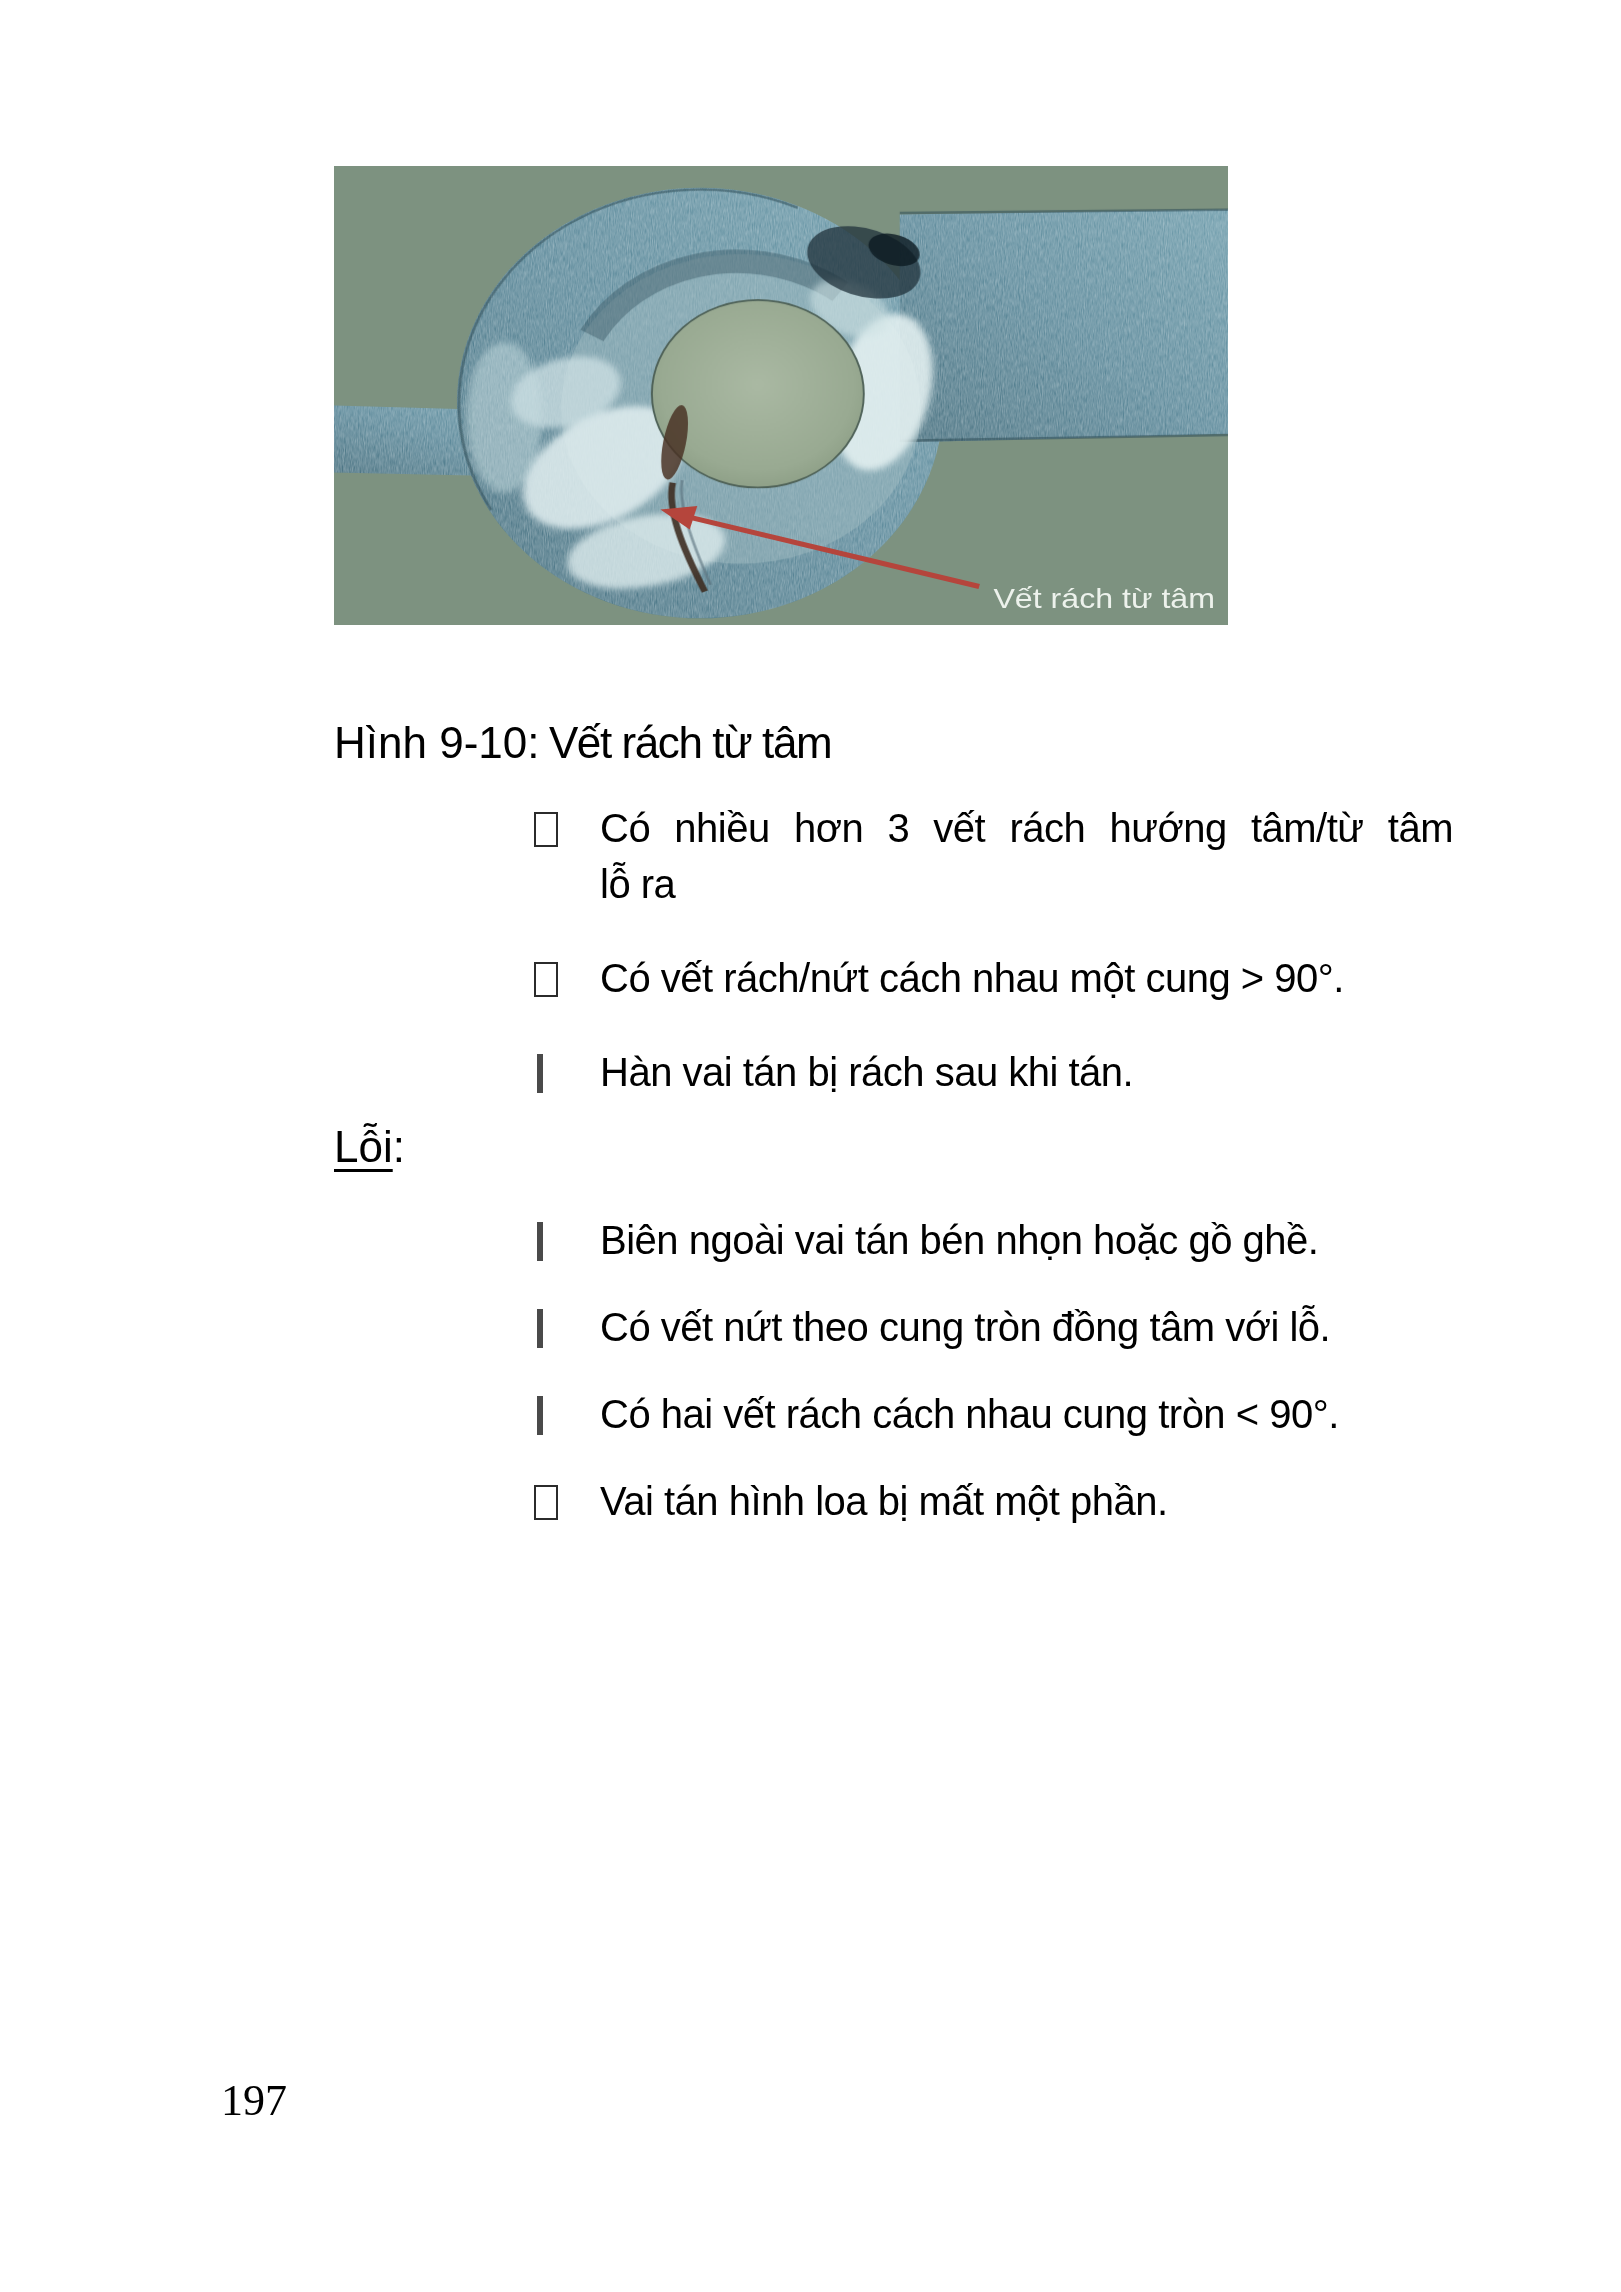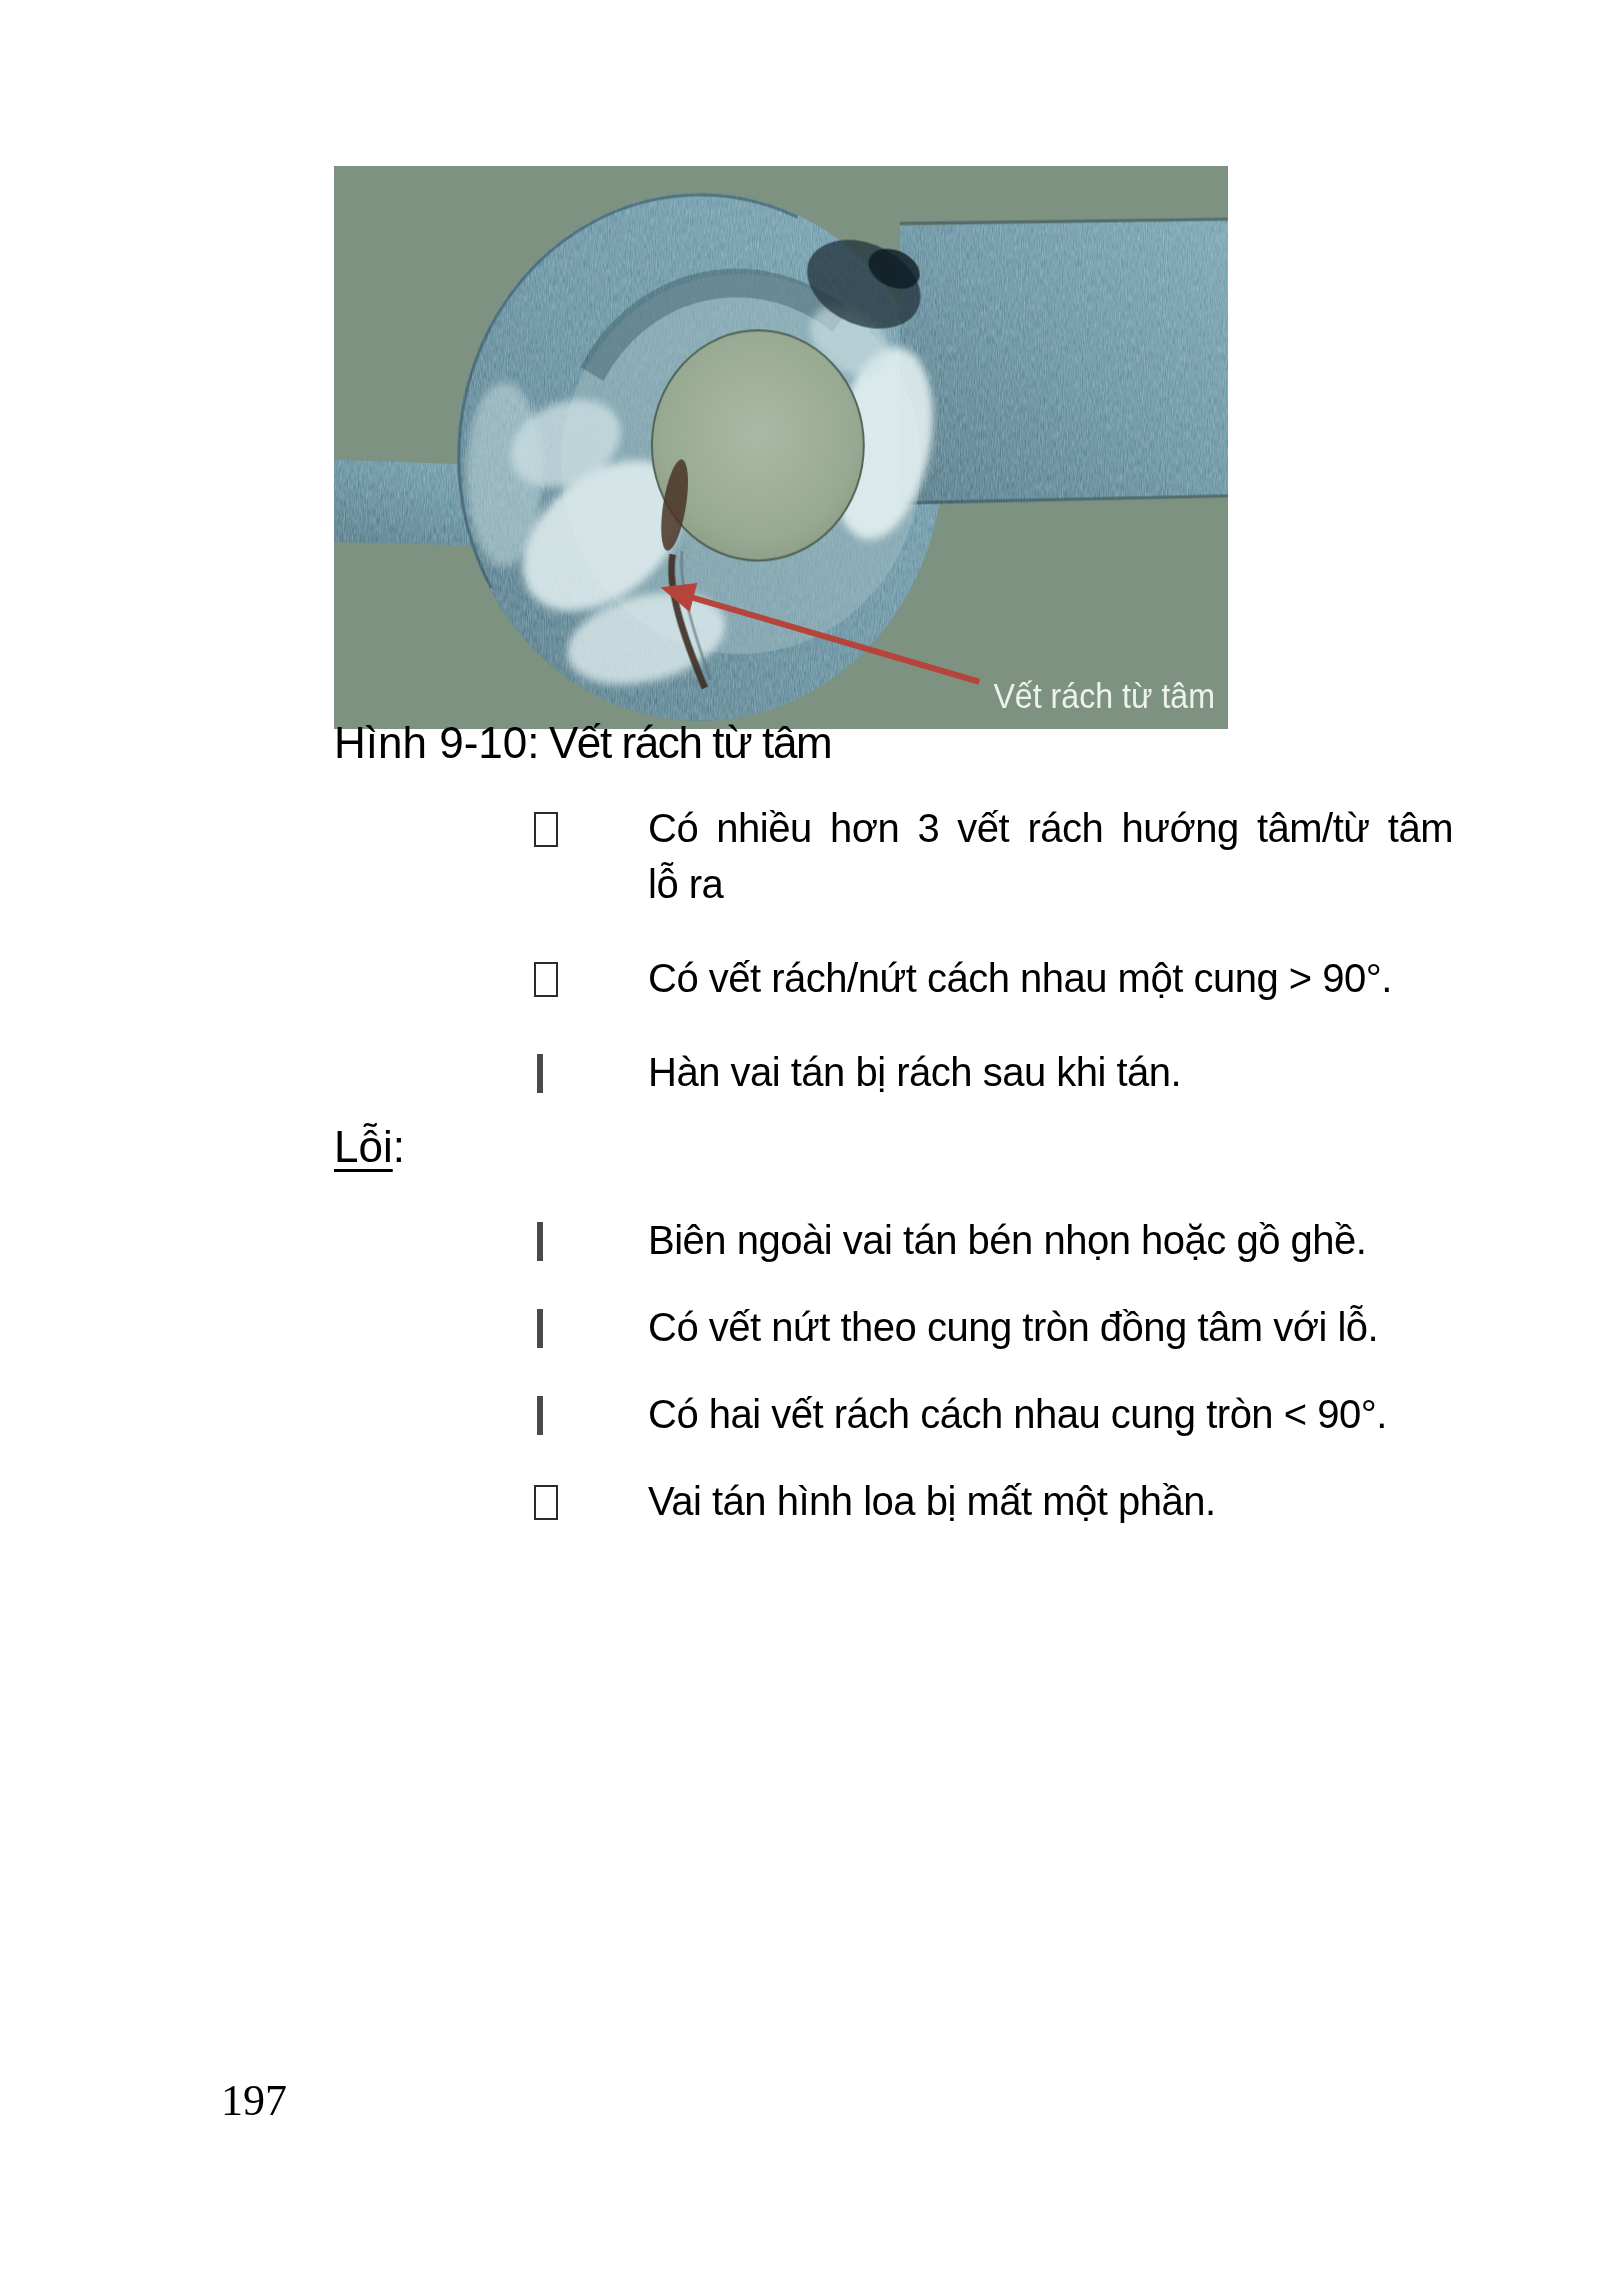--- a/index.html
+++ b/index.html
@@ -8,37 +8,37 @@
     width:1621px;height:2292px;
     background:#ffffff;
     font-family:"Liberation Sans",sans-serif;
     color:#000;
     overflow:hidden;
   }
 
   
   .photo{
     position:absolute;left:334px;top:166px;
-    width:894px;height:563px;
+    width:894px;height:459px;
   }
   .photo svg{display:block;width:100%;height:100%;}
 
   
   .caption{
     position:absolute;left:334px;top:716px;
     font-size:44px;line-height:53px;white-space:nowrap;
   }
   .caption-bold{font-weight:normal;}
   .caption-rest{letter-spacing:-1.4px;}
 
   
   .bullet-list{position:absolute;left:527px;width:926px;}
   .bullet-list-top{top:800px;}
   .bullet-list-loi{top:1212px;}
-  .bullet-item{display:grid;grid-template-columns:73px 1fr;margin-bottom:31px;gap:48px;}
+  .bullet-item{display:grid;grid-template-columns:73px 1fr;margin-bottom:31px;}
   .bullet-list-top .bullet-item{margin-bottom:38px;}
   .bullet-text{
     font-size:40px;line-height:56px;letter-spacing:-0.5px;
     text-align:justify;
   }
   .bullet-line{text-align:justify;}
   .bullet-line.just{text-align-last:justify;}
   .marker{box-sizing:border-box;}
   .marker-box{
     width:24.6px;height:35px;margin-top:12.3px;margin-left:6.6px;

